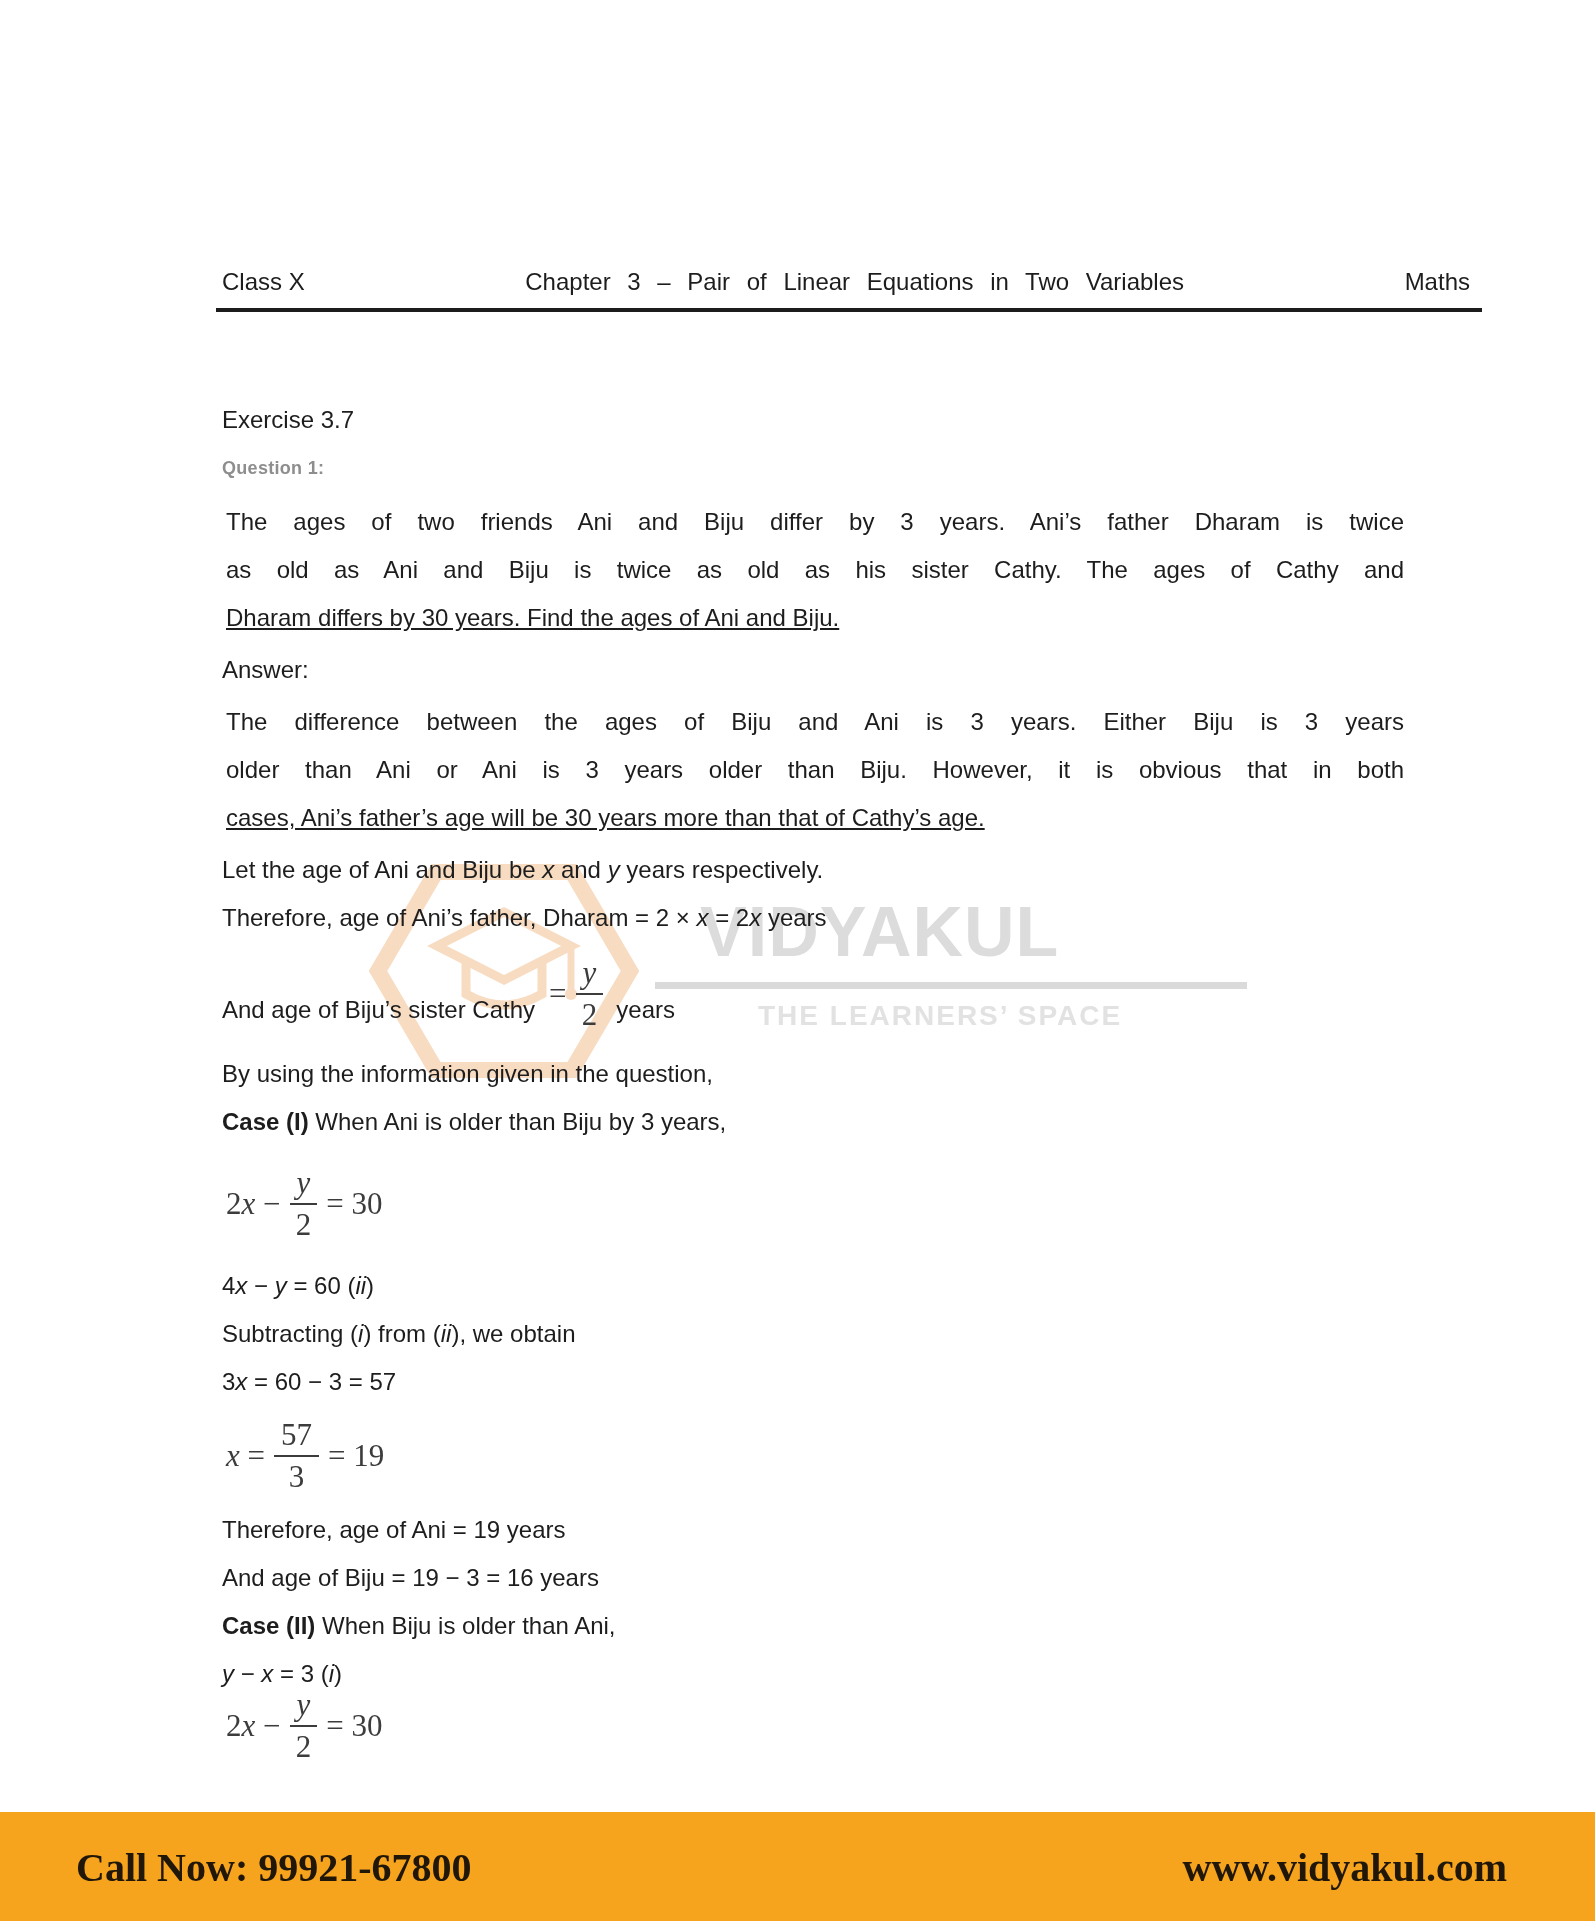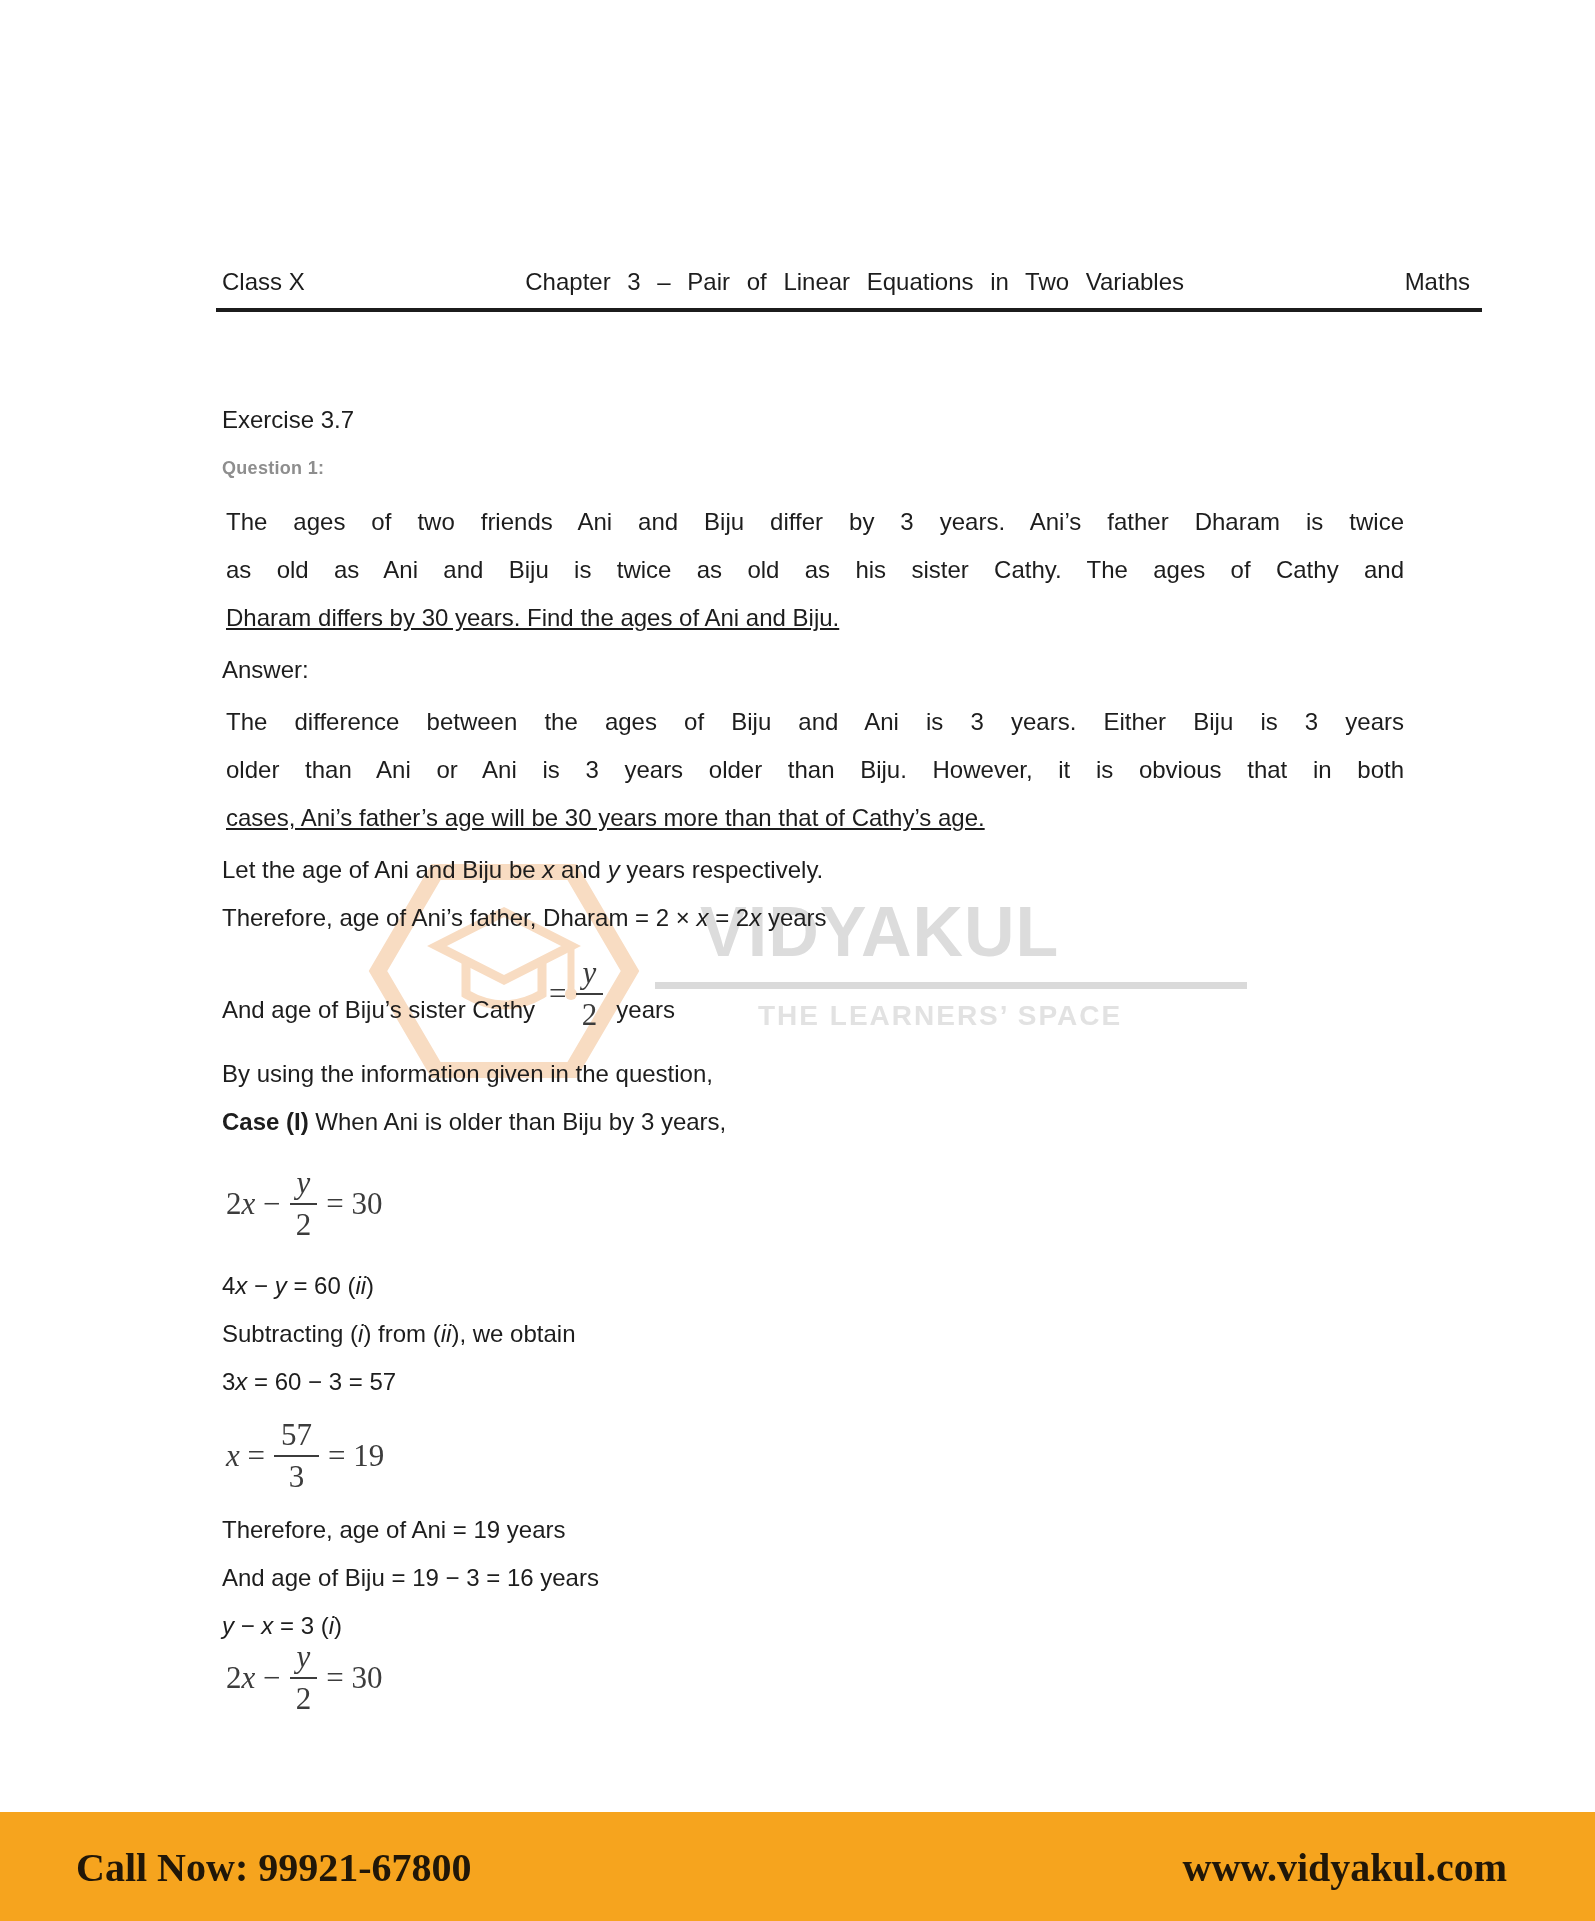--- a/index.html
+++ b/index.html
@@ -154,20 +154,21 @@
       <span><i>x</i> =</span>
       <span class="frac">
         <span class="num">57</span>
         <span class="den">3</span>
       </span>
       <span>= 19</span>
     </div>
 
     <div>Therefore, age of Ani = 19 years</div>
     <div>And age of Biju = 19 − 3 = 16 years</div>
+    <div><b>Case (II)</b> When Biju is older than Ani,</div>
     <div><i>y</i> − <i>x</i> = 3 (<i>i</i>)</div>
 
     <div class="eq eq-display3">
       <span>2<i>x</i> −</span>
       <span class="frac">
         <span class="num"><i>y</i></span>
         <span class="den">2</span>
       </span>
       <span>= 30</span>
     </div>

